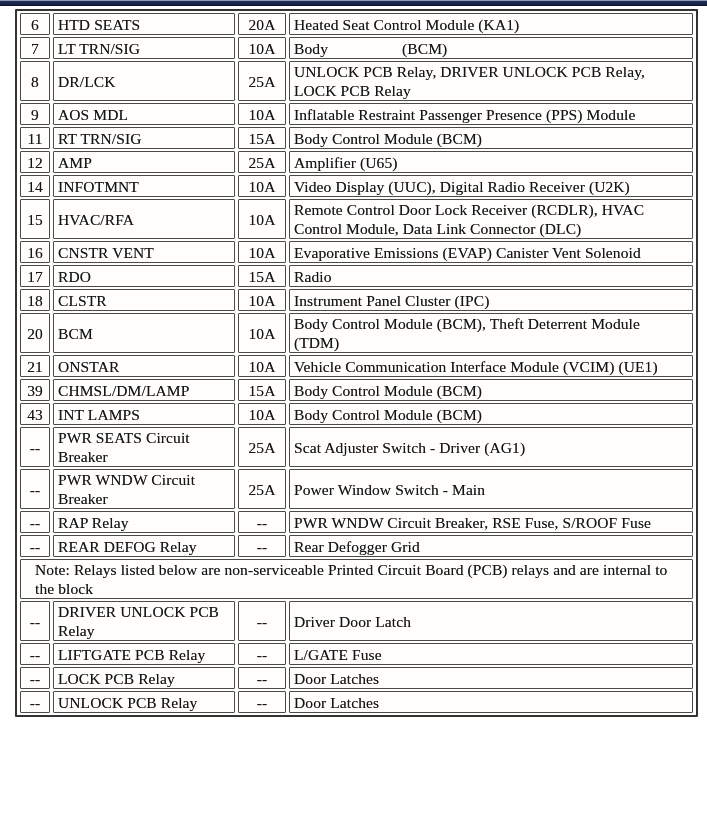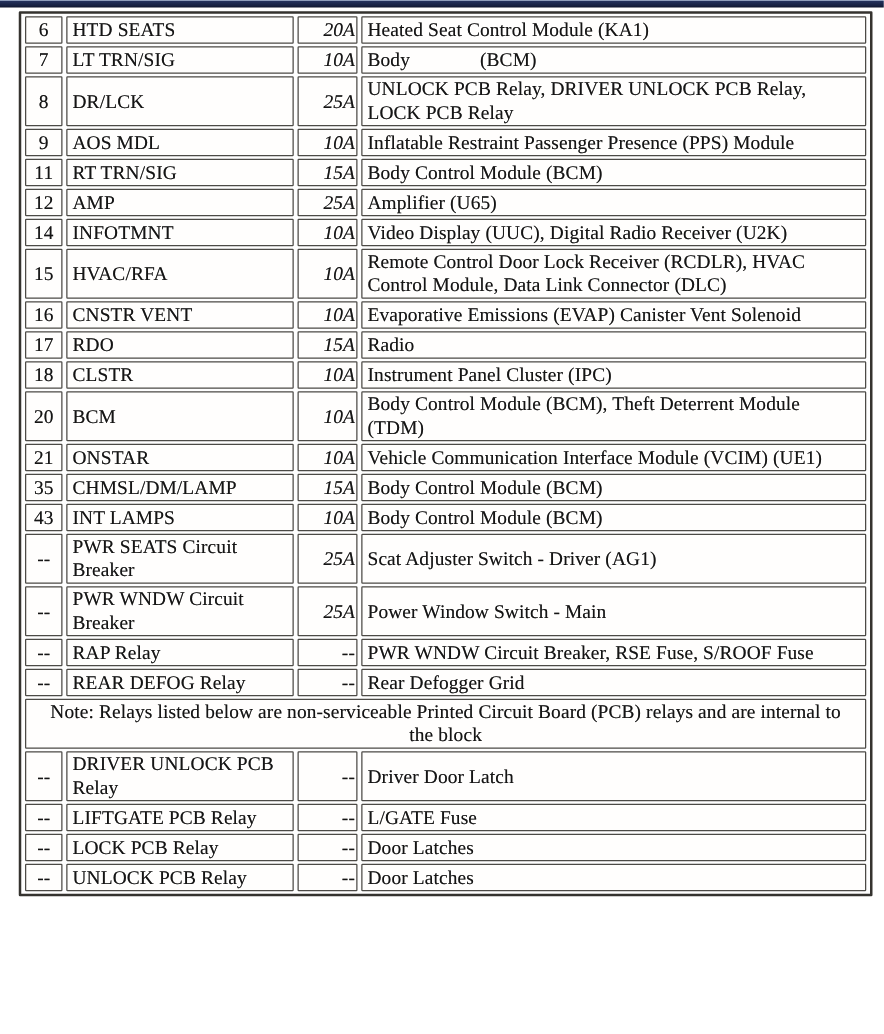--- a/index.html
+++ b/index.html
@@ -51,35 +51,33 @@
     line-height: 19px;
     vertical-align: middle;
     letter-spacing: 0.1px;
     text-shadow: 0 0 0.5px rgba(20,20,20,0.55);
   }
   td.num {
     text-align: center;
     padding: 0 1px;
   }
   td.amp {
-    text-align: right;
+    text-align: center;
     padding: 0 1px;
-    font-style: italic;
   }
   tr.single td { height: 22px; }
   tr.tall td   { height: 40px; }
   td.note-cell {
     height: 40px;
-    text-align: center;
     line-height: 19px;
     padding: 0 14px;
   }
   .desc2 {
     display: inline-block;
-    margin-left: 56px;
+    margin-left: 74px;
   }
 </style>
 </head>
 <body>
 
 <div class="top-bar"></div>
 
 <table class="fuse-table">
   <colgroup>
     <col class="c-num">
@@ -160,21 +158,21 @@
         <td class="amp">10A</td>
         <td class="desc">Body Control Module (BCM), Theft Deterrent Module (TDM)</td>
       </tr>
       <tr class="single">
         <td class="num">21</td>
         <td class="name">ONSTAR</td>
         <td class="amp">10A</td>
         <td class="desc">Vehicle Communication Interface Module (VCIM) (UE1)</td>
       </tr>
       <tr class="single">
-        <td class="num">35</td>
+        <td class="num">39</td>
         <td class="name">CHMSL/DM/LAMP</td>
         <td class="amp">15A</td>
         <td class="desc">Body Control Module (BCM)</td>
       </tr>
       <tr class="single">
         <td class="num">43</td>
         <td class="name">INT LAMPS</td>
         <td class="amp">10A</td>
         <td class="desc">Body Control Module (BCM)</td>
       </tr>

